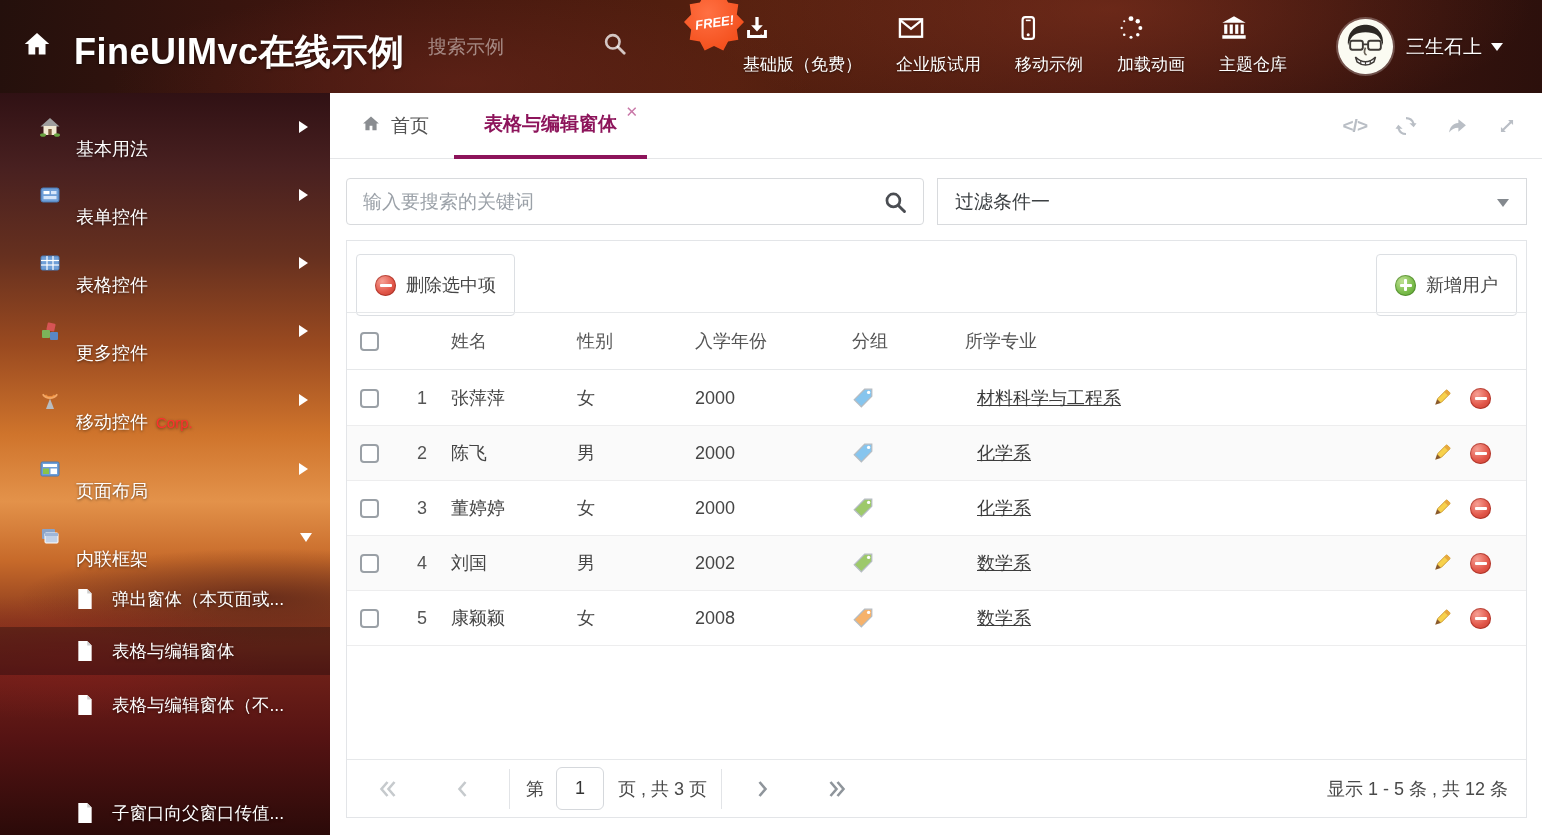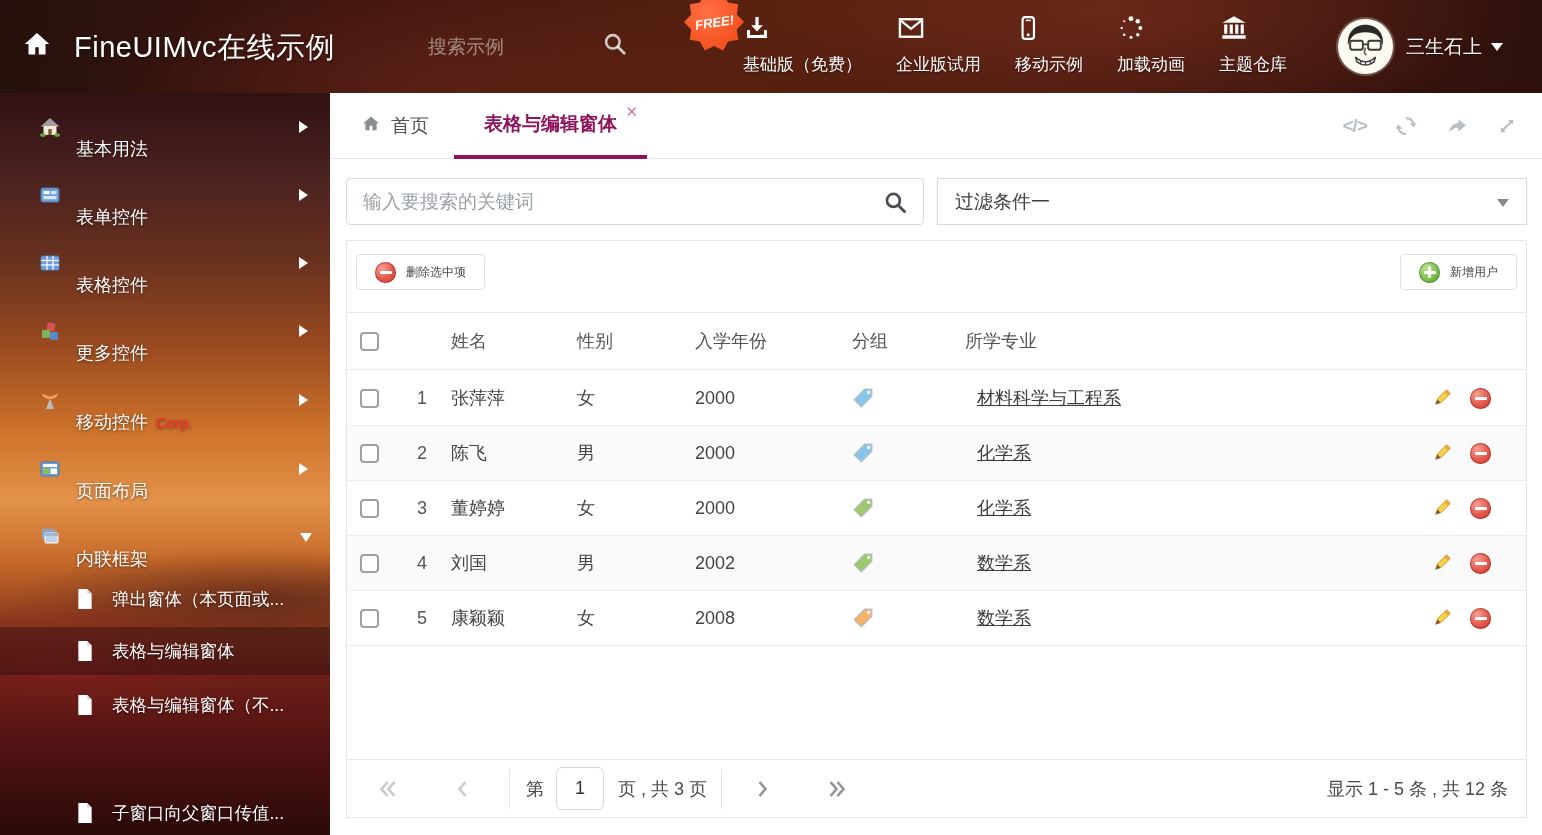--- a/index.html
+++ b/index.html
@@ -8,22 +8,22 @@
   #app { position:relative; width:1542px; height:835px; }
 
   
   .header { position:absolute; left:0; top:0; width:1542px; height:93px;
     background:
       radial-gradient(ellipse 600px 180px at 72% 10%, rgba(150,60,35,.45), transparent 70%),
       radial-gradient(ellipse 500px 140px at 30% 90%, rgba(110,40,28,.5), transparent 70%),
       linear-gradient(97deg,#24100c 0%,#41160f 22%,#55200f 48%,#471810 72%,#2c100c 100%);
   }
   .home-btn { position:absolute; left:22px; top:30px; cursor:pointer; }
-  .app-title { position:absolute; left:74px; top:28px; color:#fff; font-size:29px;
-    font-weight:normal; letter-spacing:.5px; text-shadow:0 1px 3px rgba(0,0,0,.5); }
+  .app-title { position:absolute; left:74px; top:28px; color:#fff; font-size:36px;
+    font-weight:bold; letter-spacing:.5px; text-shadow:0 1px 3px rgba(0,0,0,.5); }
   .hdr-search-input { position:absolute; left:428px; top:30px; width:155px; height:34px;
     background:transparent; border:none; outline:none; color:#fff; font-size:19px; }
   .hdr-search-input::placeholder { color:rgba(255,255,255,.48); }
   .hdr-search-icon { position:absolute; left:602px; top:31px; color:rgba(255,255,255,.75); cursor:pointer; }
   .free-badge { position:absolute; left:684px; top:-8px; width:60px; height:60px;
     background:radial-gradient(circle at 40% 35%, #ff7043, #f4511e 70%);
     clip-path:polygon(100% 50%,88% 62.4%,90.5% 79.4%,73.5% 82.4%,65.5% 97.6%,50% 90%,34.5% 97.6%,26.5% 82.4%,9.5% 79.4%,12% 62.4%,0% 50%,12% 37.6%,9.5% 20.6%,26.5% 17.6%,34.5% 2.4%,50% 10%,65.5% 2.4%,73.5% 17.6%,90.5% 20.6%,88% 37.6%);
     display:flex; align-items:center; justify-content:center; }
   .free-badge span { color:#fff; font-size:13px; font-weight:bold; font-style:italic; transform:rotate(-8deg); }
   .hdr-nav { position:absolute; left:726px; top:14px; display:flex; align-items:flex-start; }
@@ -86,23 +86,23 @@
   .filterbox { position:absolute; left:607px; top:85px; width:590px; height:47px;
     border:1px solid #d8dadd; border-radius:0; background:#fff; cursor:pointer; }
   .filterbox .fb-text { position:absolute; left:17px; top:10px; font-size:19px; color:#3c4043; }
   .filterbox .fb-caret { position:absolute; right:17px; top:20px; width:0; height:0;
     border-top:8px solid #84898e; border-left:6.5px solid transparent; border-right:6.5px solid transparent; }
 
   
   .panel { position:absolute; left:16px; top:147px; width:1181px; height:578px;
     border:1px solid #e3e5e8; background:#fff; }
   .panel-toolbar { position:absolute; left:0; top:0; width:100%; height:71px; }
-  .btn { position:absolute; top:13px; height:36px; display:inline-flex; align-items:center;
+  .btn { position:absolute; top:13px; height:62px; display:inline-flex; align-items:center;
     gap:10px; padding:0 18px; border:1px solid #dcdfe3; border-radius:4px; background:#fff;
-    font-size:12px; color:#474747; cursor:pointer; }
+    font-size:18px; color:#474747; cursor:pointer; }
   .btn-delete { left:9px; }
   .btn-add { right:9px; }
   .icon-minus, .icon-plus { width:21px; height:21px; border-radius:50%; position:relative; flex:0 0 auto; }
   .icon-minus { background:radial-gradient(circle at 35% 30%, #f6a094, #e2574a 55%, #c23a2c);
     box-shadow:inset 0 0 0 1px rgba(140,30,20,.5); }
   .icon-minus::after { content:""; position:absolute; left:4.5px; top:9px; width:12px; height:3.4px;
     background:#fff; border-radius:1px; }
   .icon-plus { background:radial-gradient(circle at 35% 30%, #bfe193, #7cbd4c 55%, #55a02c);
     box-shadow:inset 0 0 0 1px rgba(60,110,30,.5); }
   .icon-plus::after { content:""; position:absolute; left:4.5px; top:9px; width:12px; height:3.4px;

